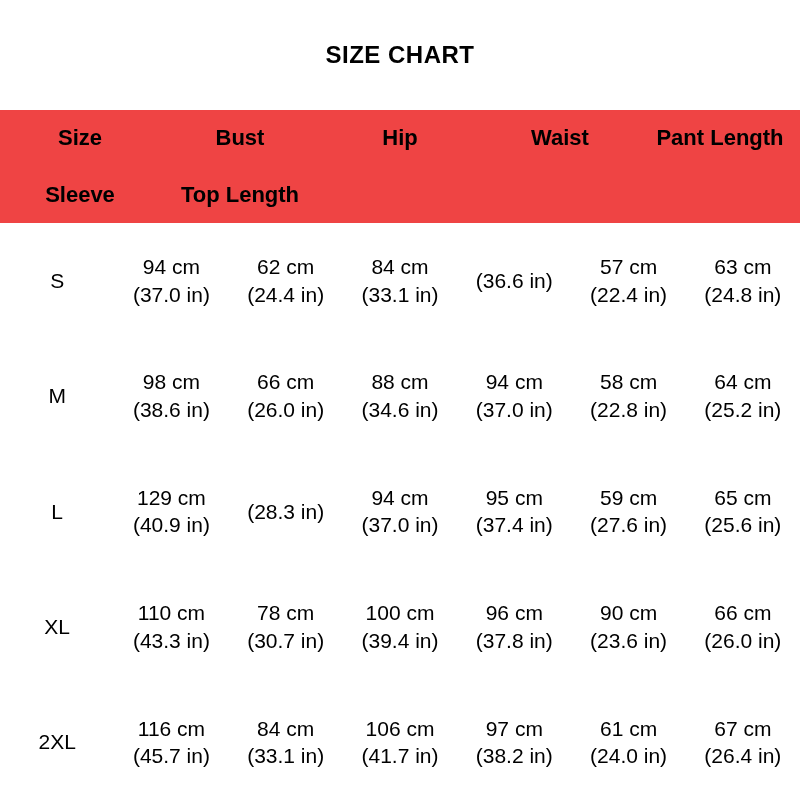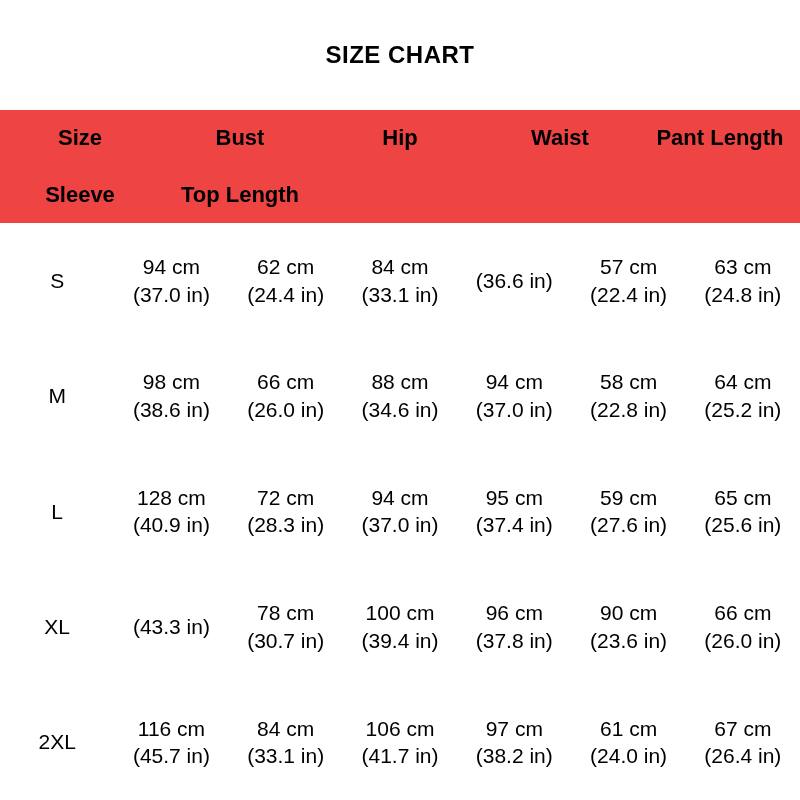--- a/index.html
+++ b/index.html
@@ -125,25 +125,24 @@
       </div>
       <div class="cell">
         <span>64 cm</span>
         <span>(25.2 in)</span>
       </div>
     </div>
 
     <div class="row">
       <div class="cell">L</div>
       <div class="cell">
-        <span>128 cm</span>
+        <span>129 cm</span>
         <span>(40.9 in)</span>
       </div>
       <div class="cell">
-        <span>72 cm</span>
         <span>(28.3 in)</span>
       </div>
       <div class="cell">
         <span>94 cm</span>
         <span>(37.0 in)</span>
       </div>
       <div class="cell">
         <span>95 cm</span>
         <span>(37.4 in)</span>
       </div>
@@ -153,20 +152,21 @@
       </div>
       <div class="cell">
         <span>65 cm</span>
         <span>(25.6 in)</span>
       </div>
     </div>
 
     <div class="row">
       <div class="cell">XL</div>
       <div class="cell">
+        <span>110 cm</span>
         <span>(43.3 in)</span>
       </div>
       <div class="cell">
         <span>78 cm</span>
         <span>(30.7 in)</span>
       </div>
       <div class="cell">
         <span>100 cm</span>
         <span>(39.4 in)</span>
       </div>

